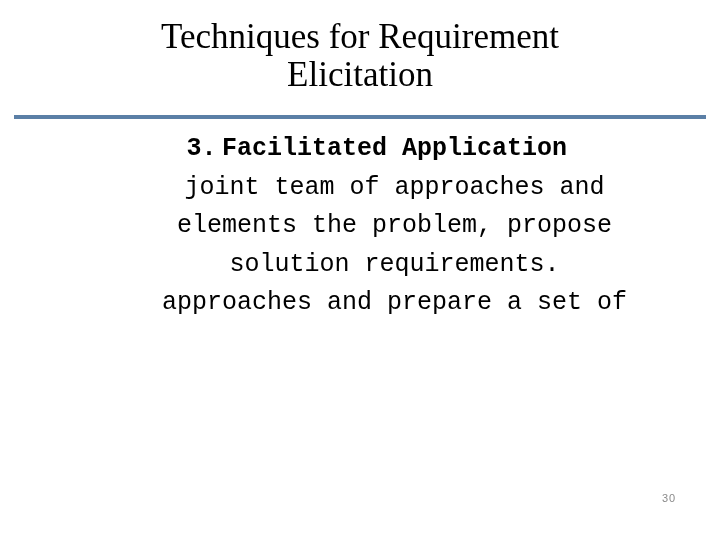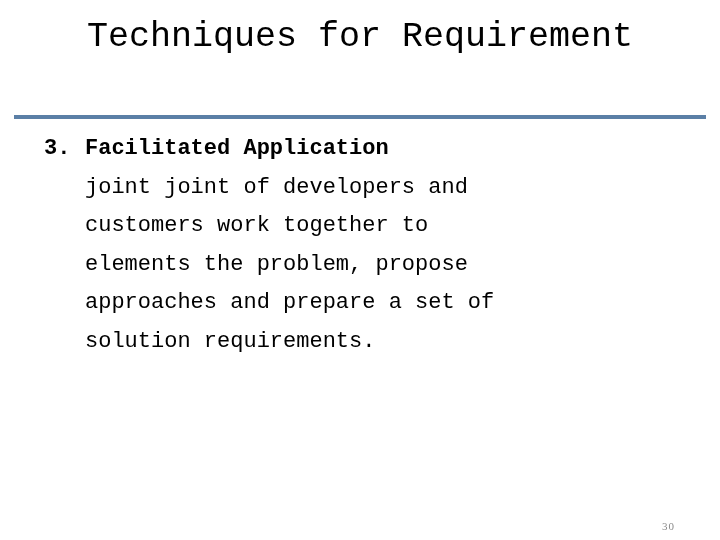--- a/index.html
+++ b/index.html
@@ -1,52 +1,52 @@
 <!DOCTYPE html>
 <html><head>
 <meta charset="utf-8">
 <style>
   html, body { margin: 0; padding: 0; background: #ffffff; }
   body { width: 720px; height: 540px; position: relative; overflow: hidden; }
   .title {
     position: absolute; left: 0; top: 18px; width: 720px;
     text-align: center;
-    font-family: Liberation Mono, monospace;
+    font-family: Liberation Serif, serif;
     font-size: 35px; line-height: 38px; color: #000;
   }
   .rule {
     position: absolute; left: 14px; top: 115px; width: 692px; height: 4px;
     background: #5b7fa6;
   }
   .body {
     position: absolute; left: 44px; top: 130px; width: 660px;
     font-family: "Liberation Mono", "DejaVu Sans Mono", monospace;
-    font-size: 22px; line-height: 38.5px; color: #000;
+    font-size: 25px; line-height: 38.5px; color: #000; text-align: center;
   }
   .line { white-space: pre; }
   .num { font-weight: bold; display: inline-block; width: 41px; }
   .heading { font-weight: bold; }
   .indent { padding-left: 41px; }
   .pagenum {
-    position: absolute; left: 662px; top: 520px;
-    font-family: Liberation Serif, serif;
+    position: absolute; left: 662px; top: 492px;
+    font-family: Liberation Sans, sans-serif;
     font-size: 11px; color: #8a8a8a; letter-spacing: 1px;
   }
 </style>
 </head>
 <body>
 
 <div class="title">
   <div>Techniques for Requirement</div>
+  <div>Elicitation</div>
 </div>
 
 <div class="rule"></div>
 
 <div class="body">
   <div class="line"><span class="num">3.</span><span class="heading">Facilitated Application</span></div>
-  <div class="line indent">joint joint of developers and</div>
-  <div class="line indent">customers work together to</div>
+  <div class="line indent">joint team of approaches and</div>
   <div class="line indent">elements the problem, propose</div>
+  <div class="line indent">solution requirements.</div>
   <div class="line indent">approaches and prepare a set of</div>
-  <div class="line indent">solution requirements.</div>
 </div>
 
 <div class="pagenum">30</div>
 
 </body></html>

